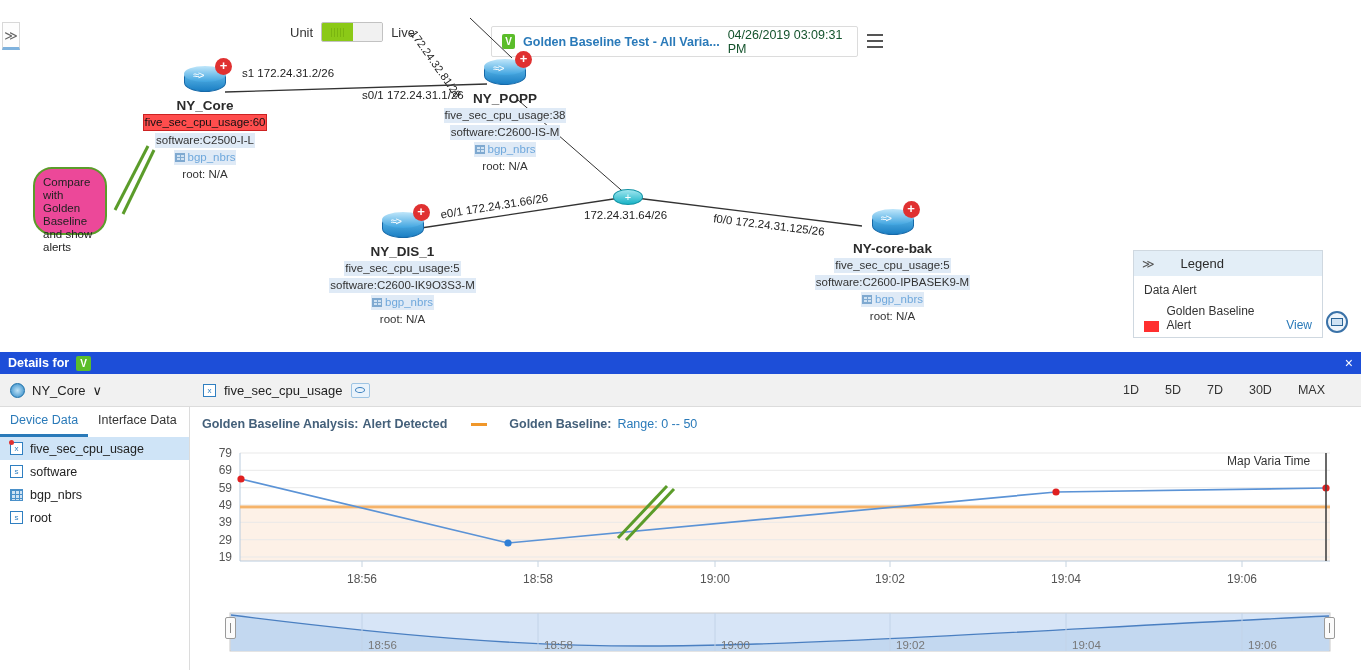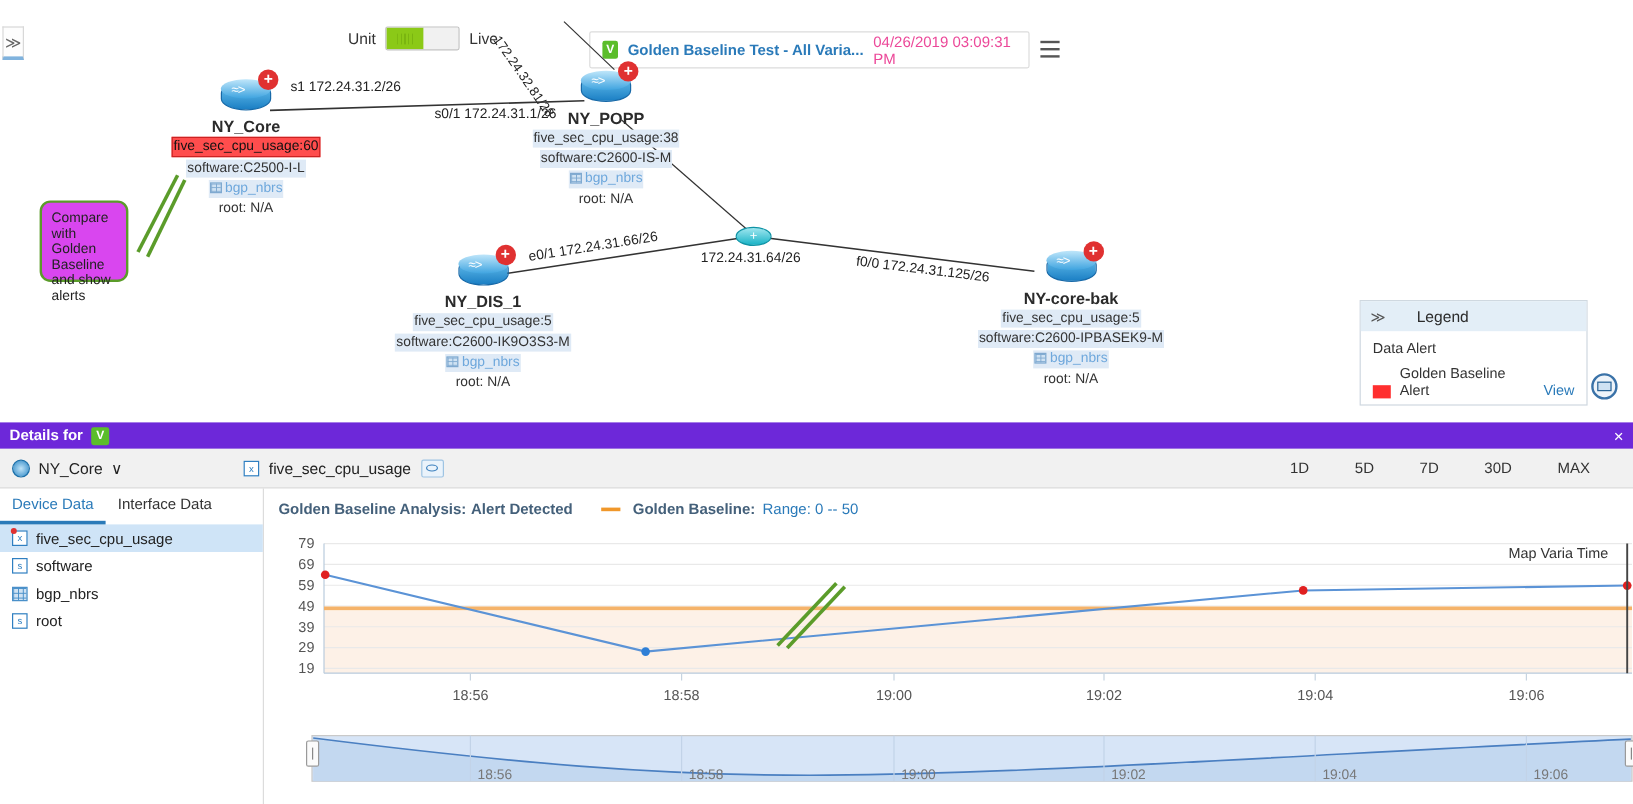--- a/index.html
+++ b/index.html
@@ -46,21 +46,21 @@
     background: #fff; border: 1px solid #dcdcdc; border-radius: 2px;
     display: flex; align-items: center; gap: 8px; padding: 0 10px;
     font-size: 12.5px; cursor: pointer;
   }
   .vbadge {
     width: 15px; height: 15px; background: #5bbd2a; border-radius: 2px;
     color: #fff; font-size: 10px; font-weight: bold;
     display: flex; align-items: center; justify-content: center;
   }
   .title-pill .tname { color: #2a7ab9; font-weight: bold; white-space: nowrap; }
-  .title-pill .tdate { color: #ec4899; }
+  .title-pill .tdate { color: #14532d; }
   .hamburger {
     position: absolute; left: 867px; top: 34px; width: 16px; height: 14px;
     display: flex; flex-direction: column; justify-content: space-between; cursor: pointer;
   }
   .hamburger i { display: block; height: 2px; background: #555; }
 
   
   .node { position: absolute; text-align: center; }
   .node .nname { font-size: 13.5px; font-weight: bold; color: #2b2b2b; margin-top: 2px; white-space: nowrap; }
   .node .attr { font-size: 11.5px; color: #333; background: #dfeaf6; line-height: 15px; display: inline-block; padding: 0 1px; white-space: nowrap;}
@@ -94,21 +94,21 @@
     background: #e03131; color: #fff; font-size: 13px; font-weight: bold; line-height: 16px;
   }
   .cloudnode {
     position: absolute; width: 30px; height: 16px; border-radius: 50%;
     background: linear-gradient(#9fe6ef,#19b3c6); border: 1px solid #0f93a5;
     color: #fff; font-size: 11px; text-align: center; line-height: 14px;
   }
 
   
   .callout {
-    position: absolute; background: #d946ef; border: 2.5px solid #5b9c2a; border-radius: 9px;
+    position: absolute; background: #ec4899; border: 2.5px solid #5b9c2a; border-radius: 19px;
     font-size: 11.5px; color: #222; line-height: 13px; padding: 7px 8px;
   }
 
   
   #legend {
     position: absolute; left: 1133px; top: 250px; width: 190px; height: 88px;
     background: #fff; border: 1px solid #cfd8e0;
   }
   #legend .lhead {
     height: 25px; background: #e3eef7; display: flex; align-items: center;
@@ -123,64 +123,64 @@
   .msg-btn {
     position: absolute; left: 1326px; top: 311px; width: 22px; height: 22px; border-radius: 50%;
     background: #eef4fa; border: 2px solid #3a72a8; cursor: pointer;
     display: flex; align-items: center; justify-content: center;
   }
   .msg-btn .env { width: 12px; height: 8px; border: 1px solid #2a6496; background: #cfe2f3; }
 
   
   #details { position: absolute; left: 0; top: 352px; width: 1361px; height: 318px; background: #fff; }
   #details .dhead {
-    height: 22px; background: #6d28d9; color: #fff;
+    height: 22px; background: #1d4ed8; color: #fff;
     display: flex; align-items: center; gap: 7px; padding: 0 8px;
     font-size: 12.5px; font-weight: bold;
   }
   #details .dhead .close { margin-left: auto; font-size: 14px; font-weight: normal; cursor: pointer; }
 
   #details .dsub {
     height: 33px; background: #f1f1f1; border-bottom: 1px solid #dcdcdc;
     display: flex; align-items: center; font-size: 13px; color: #222;
   }
   .devsel { display: flex; align-items: center; gap: 7px; width: 195px; padding-left: 10px; cursor: pointer; }
   .globe { width: 15px; height: 15px; border-radius: 50%; background: radial-gradient(#bfe3f7,#2b86c5); border:1px solid #1b6fa8; }
   .varsel { display: flex; align-items: center; gap: 8px; padding-left: 8px; }
   .varicon {
     width: 13px; height: 13px; border: 1px solid #2f7fc1; background: #fff;
     color: #2f7fc1; font-size: 8px; line-height: 11px; text-align: center;
   }
   .eyebtn { width: 19px; height: 15px; border: 1px solid #9ec4e3; background: #eaf3fb; border-radius: 2px;
             display:flex;align-items:center;justify-content:center; cursor: pointer; }
   .eyebtn .e { width: 10px; height: 6px; border: 1px solid #3a7fbd; border-radius: 50%; }
-  .ranges { margin-left: auto; display: flex; gap: 38px; padding-right: 36px; font-size: 12.5px; color: #333; }
+  .ranges { margin-left: auto; display: flex; gap: 26px; padding-right: 36px; font-size: 12.5px; color: #333; }
   .ranges span { cursor: pointer; }
 
   #details .dbody { display: flex; height: 263px; }
-  .sidebar { width: 220px; border-right: 1px solid #dcdcdc; }
+  .sidebar { width: 190px; border-right: 1px solid #dcdcdc; }
   .tabs { display: flex; height: 30px; font-size: 12.5px; }
   .tab { padding: 6px 10px 0 10px; color: #333; cursor: pointer; }
   .tab.active { color: #2a7ab9; border-bottom: 3px solid #2a7ab9; }
   .litem { height: 23px; display: flex; align-items: center; gap: 7px; padding-left: 10px; font-size: 12.5px; color: #222; cursor: pointer;}
   .litem.sel { background: #cfe4f7; }
   .litem .sq { width: 13px; height: 13px; border: 1px solid #2f7fc1; background: #fff; color: #2f7fc1;
                font-size: 8px; line-height: 11px; text-align: center; position: relative;}
   .litem .sq.dot::after { content:''; position:absolute; left:-2px; top:-3px; width:5px;height:5px;border-radius:50%;background:#e03131;}
   .litem .grid {
     width: 13px; height: 12px; border: 1px solid #4a90c9; background:#cfe2f3;
     background-image: linear-gradient(#4a90c9 1px, transparent 1px), linear-gradient(90deg,#4a90c9 1px, transparent 1px);
     background-size: 4px 4px;
   }
 
   .chartwrap { flex: 1; position: relative; }
   .chart-legend { display: flex; align-items: center; gap: 10px; padding: 10px 0 0 12px; font-size: 12.5px; }
   .gba { color: #44607a; font-weight: bold; }
   .dash { width: 16px; height: 3px; background: #f0972a; margin-left: 14px; }
-  .gbl { color: #44607a; font-weight: bold; }
+  .gbl { color: #44607a; font-weight: bold; margin-left: 12px; }
   .rangetxt { color: #2a7ab9; }
 
   svg.plot { position: absolute; left: 0; top: 32px; }
 
   .mapdatatime { position: absolute; font-size: 12px; color: #333; }
 
   
   .thumb {
     position: absolute; width: 11px; height: 22px; background: #fbfbfb;
     border: 1px solid #9a9a9a; border-radius: 2px; cursor: pointer;

